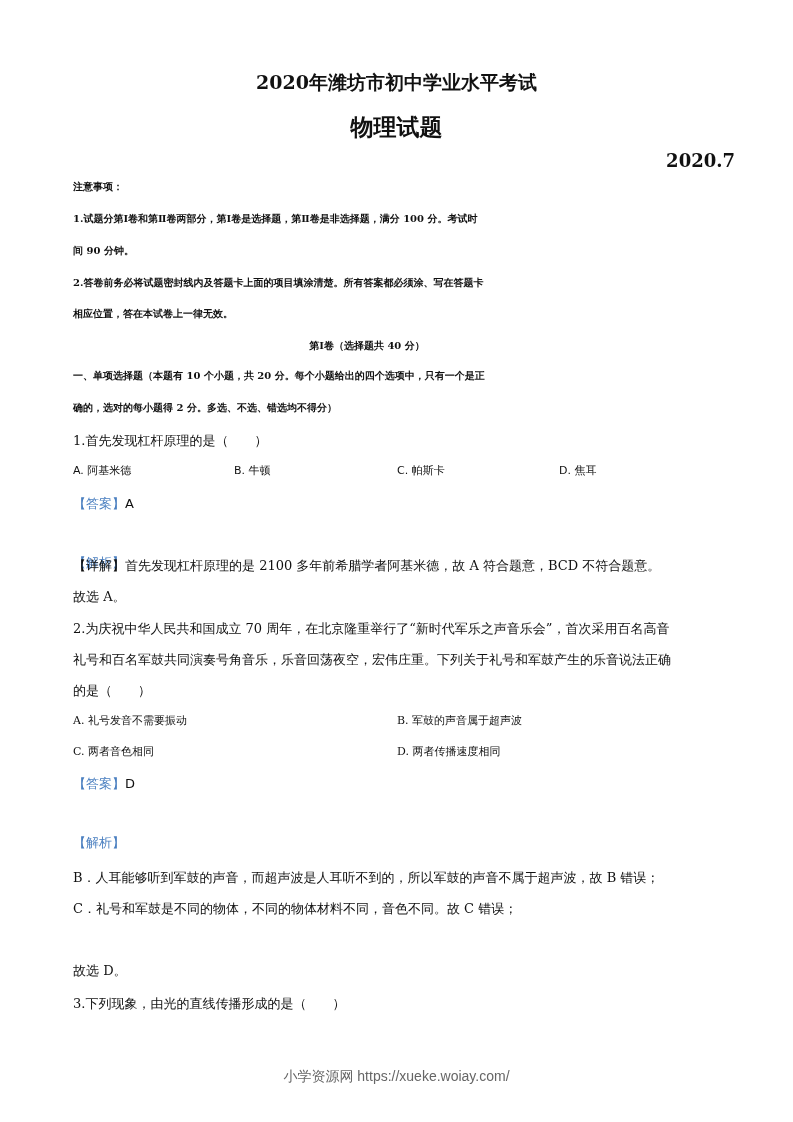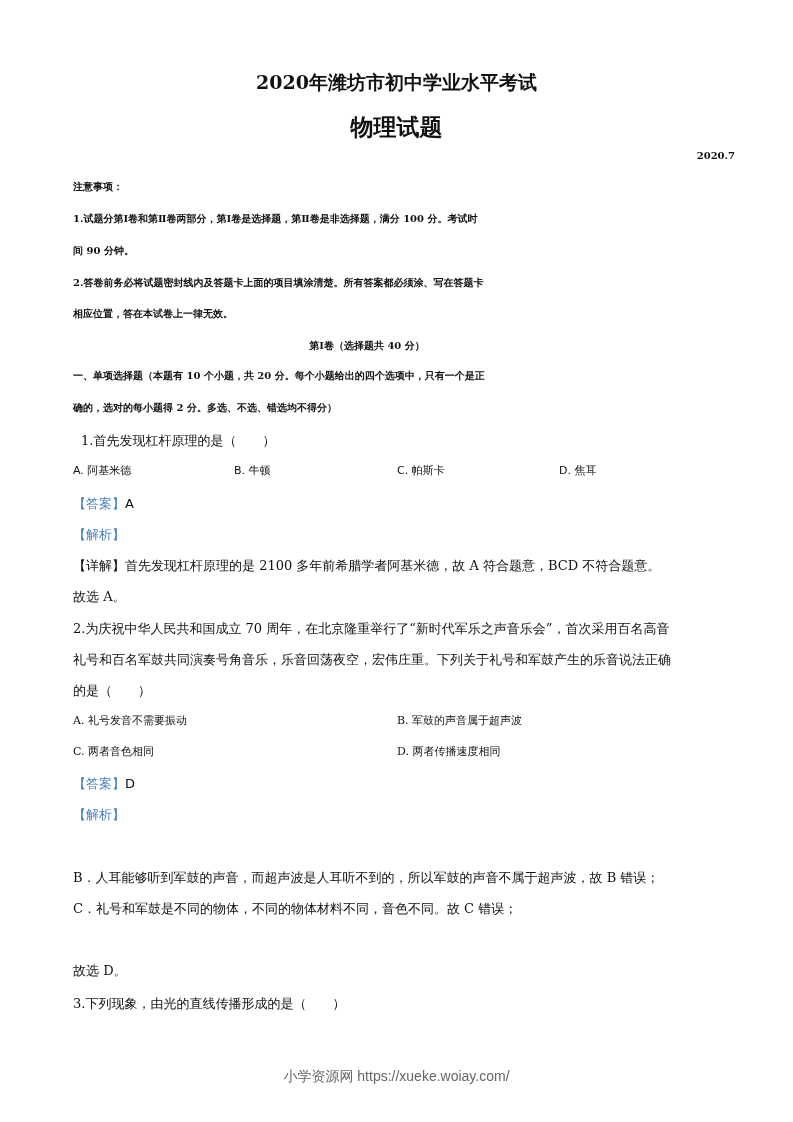--- a/index.html
+++ b/index.html
@@ -2,25 +2,25 @@
 <html><head>
 <meta charset="utf-8">
 <style>
   html, body { margin: 0; padding: 0; background: #ffffff; }
   body { width: 793px; height: 1122px; position: relative; overflow: hidden; color: #111; font-family: "DejaVu Serif", "Liberation Serif", serif; }
   .page { position: absolute; left: 0; top: 0; width: 793px; height: 1122px; }
   .line { position: absolute; left: 73px; white-space: nowrap; }
   .title { left: 0; width: 793px; text-align: center; font-weight: bold; font-family: "DejaVu Serif", serif; }
   .t1 { top: 70px; font-size: 19px; }
   .t2 { top: 112px; font-size: 23px; }
-  .date { left: auto; right: 58px; top: 150px; font-size: 10px; font-weight: bold; }
+  .date { left: auto; right: 58px; top: 150px; font-size: 18px; font-weight: bold; }
   .bold { font-weight: bold; font-size: 10px; }
   .norm { font-size: 13px; }
   .center { left: 0; width: 734px; text-align: center; }
-  .blue { color: #4a7fc0; font-family: "DejaVu Sans", sans-serif; }
+  .blue { color: #4a7fc0; font-family: "DejaVu Sans", sans-serif; margin-top: 28px; }
   .ans { font-family: "DejaVu Sans", sans-serif; font-size: 13px; }
   .opt { position: absolute; white-space: nowrap; font-size: 11px; }
   .sans { font-family: "DejaVu Sans", sans-serif; }
   .footer { position: absolute; left: 0; width: 793px; top: 1068px; text-align: center; font-size: 14px; color: #666; font-family: Liberation Sans, sans-serif; }
 </style>
 </head>
 <body>
 
 <div class="page">
   <div class="line title t1">2020年潍坊市初中学业水平考试</div>
@@ -30,21 +30,21 @@
   <div class="line bold" style="top:180px;">注意事项：</div>
   <div class="line bold" style="top:212px;">1.试题分第Ⅰ卷和第Ⅱ卷两部分，第Ⅰ卷是选择题，第Ⅱ卷是非选择题，满分 100 分。考试时</div>
   <div class="line bold" style="top:244px;">间 90 分钟。</div>
   <div class="line bold" style="top:276px;">2.答卷前务必将试题密封线内及答题卡上面的项目填涂清楚。所有答案都必须涂、写在答题卡</div>
   <div class="line bold" style="top:307px;">相应位置，答在本试卷上一律无效。</div>
 
   <div class="line bold center" style="top:339px;">第Ⅰ卷（选择题共 40 分）</div>
   <div class="line bold" style="top:369px;">一、单项选择题（本题有 10 个小题，共 20 分。每个小题给出的四个选项中，只有一个是正</div>
   <div class="line bold" style="top:401px;">确的，选对的每小题得 2 分。多选、不选、错选均不得分）</div>
 
-  <div class="line norm" style="top:432px;margin-left:8px;">1.首先发现杠杆原理的是（　　）</div>
+  <div class="line norm" style="top:432px;">1.首先发现杠杆原理的是（　　）</div>
   <div class="opt sans" style="left:73px; top:463px;">A.  阿基米德</div>
   <div class="opt sans" style="left:234px; top:463px;">B.  牛顿</div>
   <div class="opt sans" style="left:397px; top:463px;">C.  帕斯卡</div>
   <div class="opt sans" style="left:559px; top:463px;">D.  焦耳</div>
   <div class="line ans" style="top:495px;">
     <span class="blue">【答案】</span><span>A</span>
   </div>
   <div class="line ans blue" style="top:526px;">【解析】</div>
   <div class="line norm" style="top:557px;">
     <span>【详解】</span><span>首先发现杠杆原理的是 2100 多年前希腊学者阿基米德，故 A 符合题意，BCD 不符合题意。</span>

